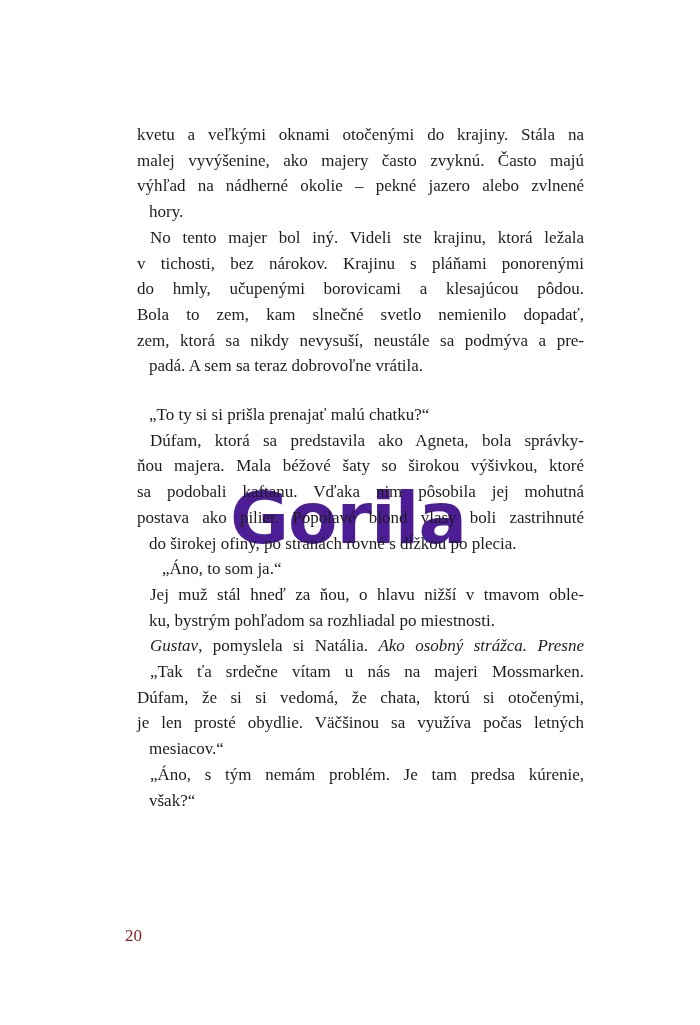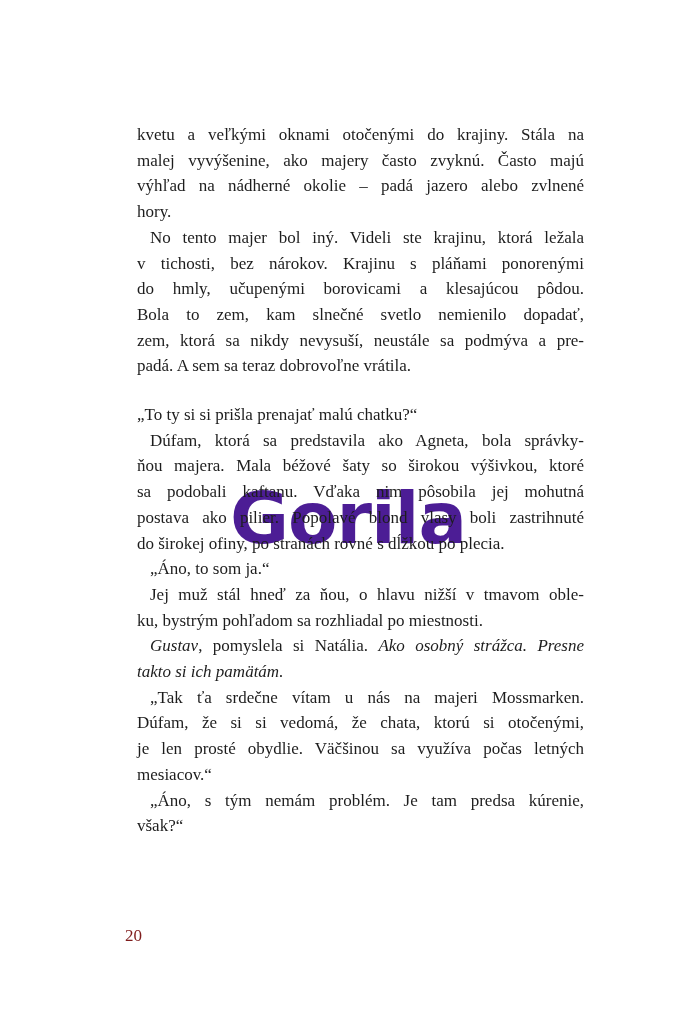--- a/index.html
+++ b/index.html
@@ -51,20 +51,21 @@
   }
   .line {
     display: block;
     text-align: justify;
     text-align-last: justify;
     white-space: normal;
   }
   .line.endline {
     text-align: right;
     text-align-last: left;
+    margin-left: 12px;
   }
   p.para.indented .line:first-child {
     text-indent: 13px;
   }
   .line i {
     font-style: italic;
   }
   .page-number {
     position: absolute;
     left: 125px;
@@ -78,21 +79,21 @@
 </head>
 <body>
 
 <div class="page">
   <div class="watermark">Gorila</div>
 
   <main class="text-block" id="text-block">
       <p class="para">
         <span class="line"><span>kvetu a veľkými oknami otočenými do krajiny. Stála na</span></span>
         <span class="line"><span>malej vyvýšenine, ako majery často zvyknú. Často majú</span></span>
-        <span class="line"><span>výhľad na nádherné okolie – padá jazero alebo zvlnené</span></span>
+        <span class="line"><span>výhľad na nádherné okolie – pekné jazero alebo zvlnené</span></span>
         <span class="line endline"><span>hory.</span></span>
       </p>
       <p class="para indented">
         <span class="line"><span>No tento majer bol iný. Videli ste krajinu, ktorá ležala</span></span>
         <span class="line"><span>v tichosti, bez nárokov. Krajinu s pláňami ponorenými</span></span>
         <span class="line"><span>do hmly, učupenými borovicami a klesajúcou pôdou.</span></span>
         <span class="line"><span>Bola to zem, kam slnečné svetlo nemienilo dopadať,</span></span>
         <span class="line"><span>zem, ktorá sa nikdy nevysuší, neustále sa podmýva a pre-</span></span>
         <span class="line endline"><span>padá. A sem sa teraz dobrovoľne vrátila.</span></span>
       </p>
@@ -108,21 +109,20 @@
       </p>
       <p class="para indented">
         <span class="line endline"><span>„Áno, to som ja.“</span></span>
       </p>
       <p class="para indented">
         <span class="line"><span>Jej muž stál hneď za ňou, o hlavu nižší v tmavom oble-</span></span>
         <span class="line endline"><span>ku, bystrým pohľadom sa rozhliadal po miestnosti.</span></span>
       </p>
       <p class="para indented">
         <span class="line"><i>Gustav</i><span>, pomyslela si Natália. </span><i>Ako osobný strážca. Presne</i></span>
-        <span class="line endline"><i>takto si ich pamätám.</i></span>
       </p>
       <p class="para indented">
         <span class="line"><span>„Tak ťa srdečne vítam u nás na majeri Mossmarken.</span></span>
         <span class="line"><span>Dúfam, že si si vedomá, že chata, ktorú si otočenými,</span></span>
         <span class="line"><span>je len prosté obydlie. Väčšinou sa využíva počas letných</span></span>
         <span class="line endline"><span>mesiacov.“</span></span>
       </p>
       <p class="para indented">
         <span class="line"><span>„Áno, s tým nemám problém. Je tam predsa kúrenie,</span></span>
         <span class="line endline"><span>však?“</span></span>

